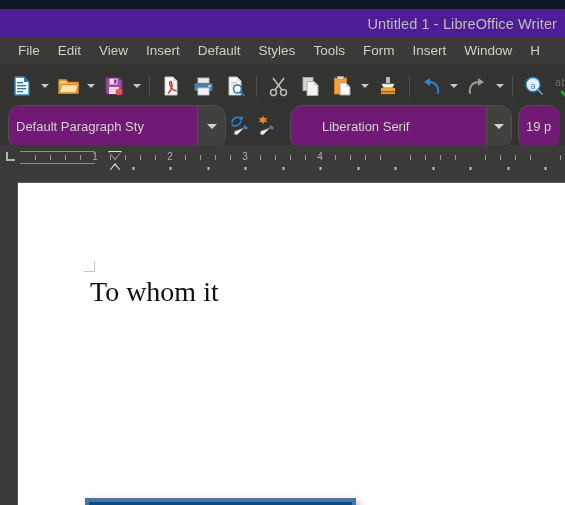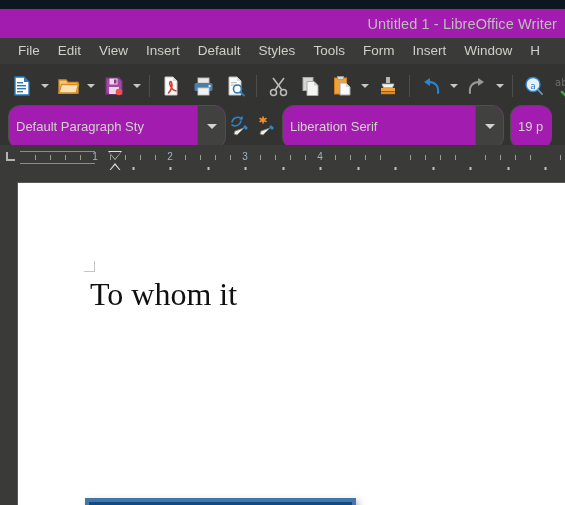--- a/index.html
+++ b/index.html
@@ -20,21 +20,21 @@
   .top-strip {
     position: absolute; left: 0; top: 0;
     width: 565px; height: 9px;
     background: #0c1722;
   }
 
   
   .titlebar {
     position: absolute; left: 0; top: 9px;
     width: 565px; height: 29px;
-    background: #a21caf;
+    background: #4c1d95;
     display: flex; align-items: center; justify-content: flex-end;
     padding-right: 8px;
   }
   .title-text {
     color: #bdbdb8;
     font-size: 14.5px;
     letter-spacing: 0.1px;
     white-space: nowrap;
   }
 
@@ -92,21 +92,21 @@
   
   .fmtbar {
     position: absolute; left: 0; top: 108px;
     width: 565px; height: 37px;
     background: #333331;
     display: flex; align-items: center;
     padding-left: 8px;
   }
   .combo {
     height: 44px;
-    background: #a21caf;
+    background: #701a75;
     border: 1px solid #4f4f4c;
     border-radius: 12px;
     display: flex; align-items: stretch;
     overflow: hidden;
     flex: none;
   }
   .combo .cval {
     display: flex; align-items: center;
     padding: 0 7px;
     color: #d2d2cd;
@@ -120,21 +120,21 @@
     display: flex; align-items: center; justify-content: center;
   }
   .combo .cdrop i {
     width: 0; height: 0;
     border-left: 5px solid transparent;
     border-right: 5px solid transparent;
     border-top: 5.5px solid #d4d4cf;
   }
   .style-combo { width: 218px; }
   .style-combo .cval { width: 189px; }
-  .font-combo { width: 222px; margin-left: 4px; }
+  .font-combo { width: 222px; margin-left: 12px; padding-left: 24px; }
   .font-combo .cval { width: 193px; }
   .size-combo { width: 42px; margin-left: 6px; border-right: none; }
 
   .fbrush { width: 26px; height: 30px; display: flex; align-items: center;
             justify-content: center; flex: none; }
 
   
   .ruler {
     position: absolute; left: 0; top: 145px;
     width: 565px; height: 25px;
@@ -212,21 +212,21 @@
   }
   .boundary-corner {
     position: absolute; left: 66px; top: 78px;
     width: 11px; height: 11px;
     border-right: 1.5px solid #c5c5c5;
     border-bottom: 1.5px solid #c5c5c5;
   }
   .doc-text {
     position: absolute; left: 72px; top: 93px;
     font-family: "Liberation Serif", serif;
-    font-size: 32px;
+    font-size: 28px;
     color: #101010;
     white-space: nowrap;
     text-align: center;
   }
 
   
   .osk {
     position: absolute; left: 85px; top: 328px;
     width: 271px; height: 150px;
     background: #0d4a86;

